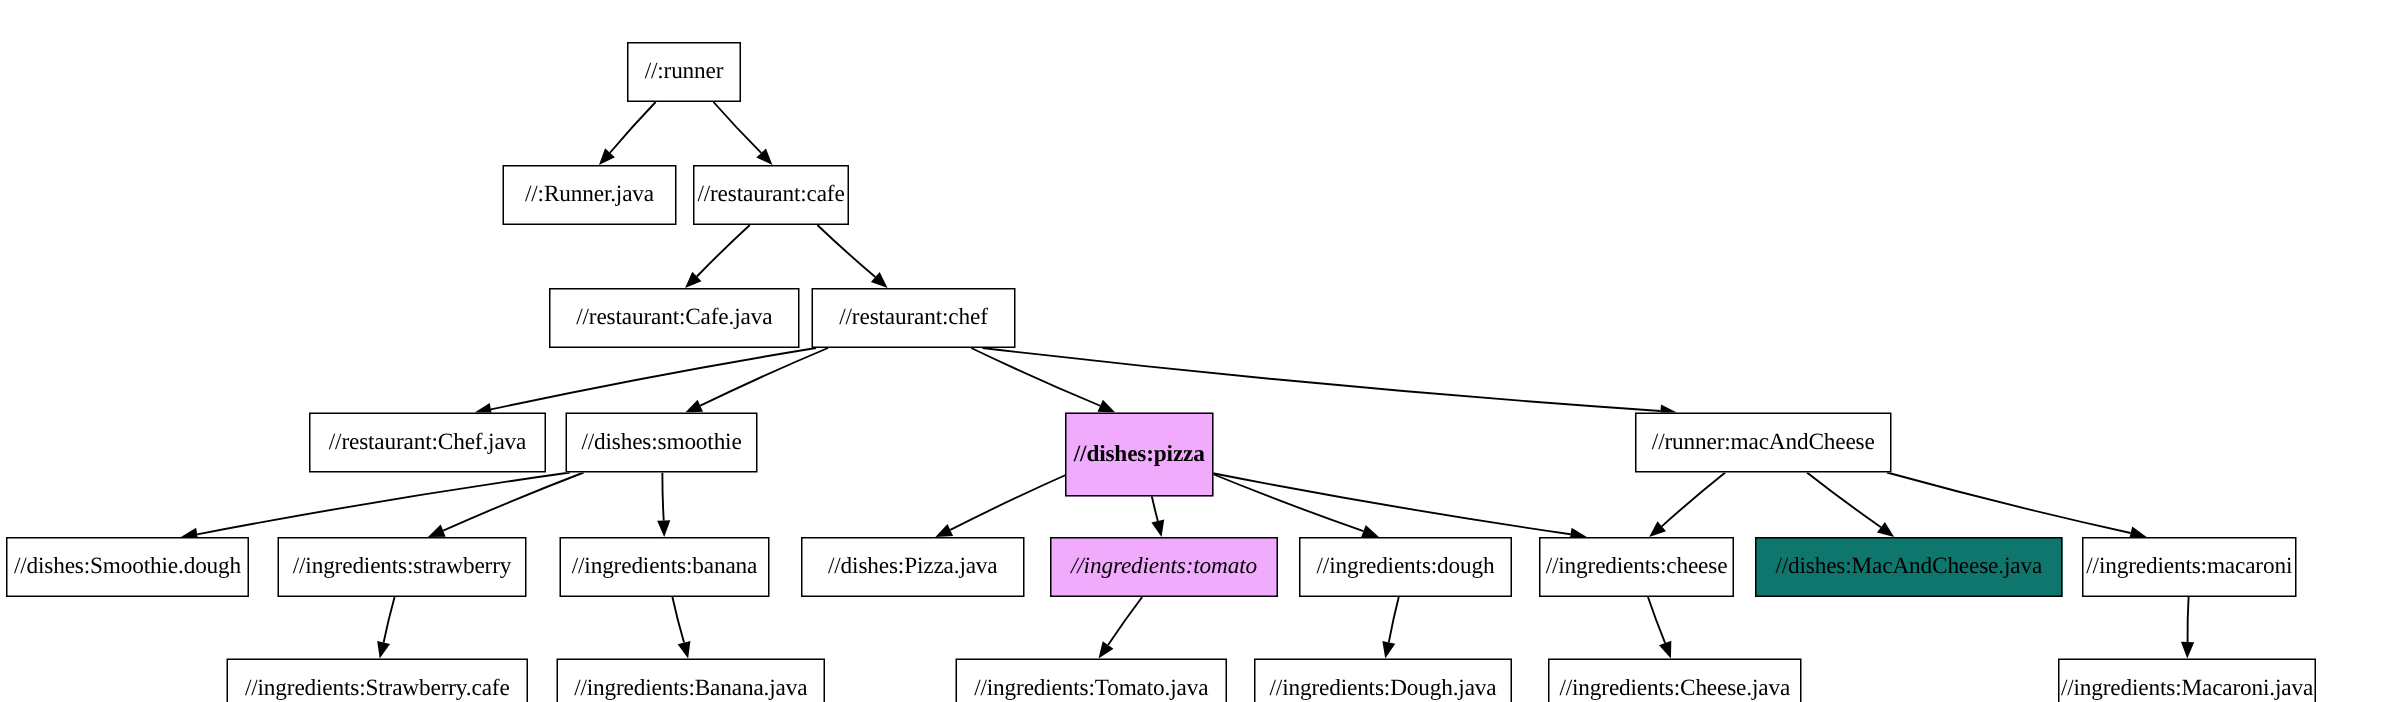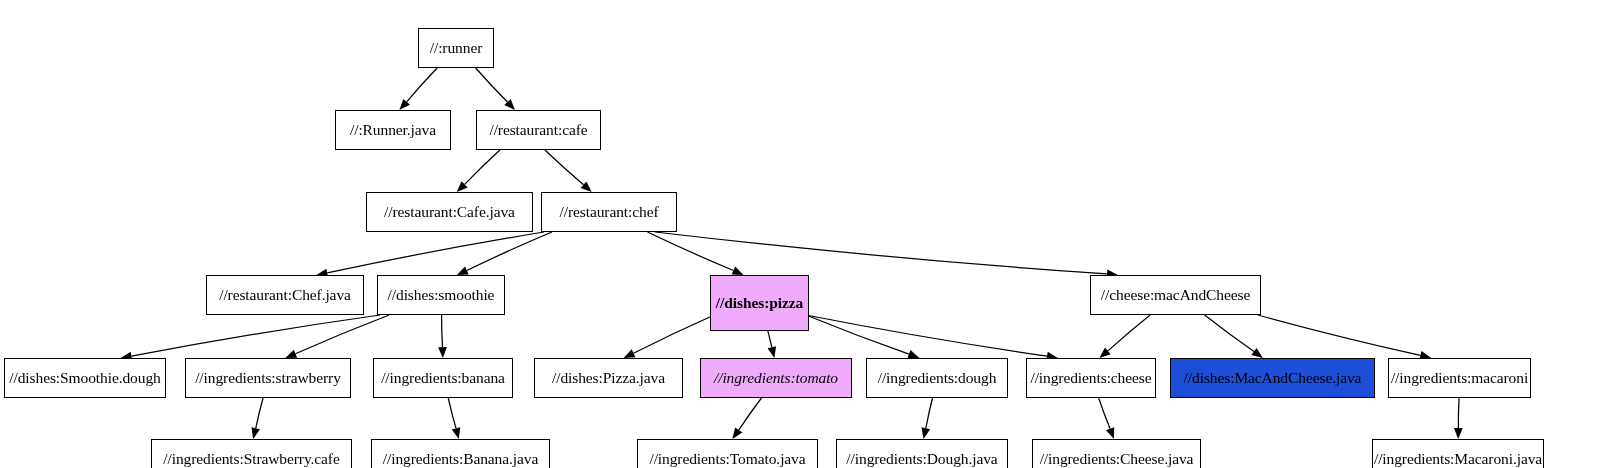--- a/index.html
+++ b/index.html
@@ -97,40 +97,40 @@
       <path d="M 1459.05 374 Q 1458.228702630174 388.9905246254148 1458.3914052603477 404.0026492508297" fill="none" stroke="#000000" stroke-width="1.25"></path>
       <polygon points="1458.15,415 1453.9924649606796,403.90608714669065 1462.7903455600158,404.0992113549687" fill="#000000"></polygon>
     </svg>
   <div id="node-layer">
       <div class="node" style="left: 418px; top: 4px; width: 76px; height: 40px; border-color: rgb(0, 0, 0); background: rgb(255, 255, 255);">
         <span class="node-label">//:runner</span>
       </div>
       <div class="node" style="left: 335px; top: 86px; width: 116px; height: 40px; border-color: rgb(0, 0, 0); background: rgb(255, 255, 255);">
         <span class="node-label">//:Runner.java</span>
       </div>
-      <div class="node" style="left: 476px; top: 86px; width: 125px; height: 40px; border-color: rgb(0, 0, 0); background: rgb(255, 255, 255);">
+      <div class="node" style="left: 462px; top: 86px; width: 104px; height: 40px; border-color: rgb(0, 0, 0); background: rgb(255, 255, 255);">
         <span class="node-label">//restaurant:cafe</span>
       </div>
       <div class="node" style="left: 366px; top: 168px; width: 167px; height: 40px; border-color: rgb(0, 0, 0); background: rgb(255, 255, 255);">
         <span class="node-label">//restaurant:Cafe.java</span>
       </div>
       <div class="node" style="left: 541px; top: 168px; width: 136px; height: 40px; border-color: rgb(0, 0, 0); background: rgb(255, 255, 255);">
         <span class="node-label">//restaurant:chef</span>
       </div>
       <div class="node" style="left: 206px; top: 251px; width: 158px; height: 40px; border-color: rgb(0, 0, 0); background: rgb(255, 255, 255);">
         <span class="node-label">//restaurant:Chef.java</span>
       </div>
       <div class="node" style="left: 377px; top: 251px; width: 128px; height: 40px; border-color: rgb(0, 0, 0); background: rgb(255, 255, 255);">
         <span class="node-label">//dishes:smoothie</span>
       </div>
       <div class="node" style="left: 710px; top: 251px; width: 99px; height: 56px; border-color: rgb(0, 0, 0); background: #f0abfc; font-weight: bold;">
         <span class="node-label">//dishes:pizza</span>
       </div>
       <div class="node" style="left: 1090px; top: 251px; width: 171px; height: 40px; border-color: rgb(0, 0, 0); background: rgb(255, 255, 255);">
-        <span class="node-label">//cheese:macAndCheese</span>
+        <span class="node-label">//runner:macAndCheese</span>
       </div>
       <div class="node" style="left: 4px; top: 334px; width: 162px; height: 40px; border-color: rgb(0, 0, 0); background: rgb(255, 255, 255);">
         <span class="node-label">//dishes:Smoothie.dough</span>
       </div>
       <div class="node" style="left: 185px; top: 334px; width: 166px; height: 40px; border-color: rgb(0, 0, 0); background: rgb(255, 255, 255);">
         <span class="node-label">//ingredients:strawberry</span>
       </div>
       <div class="node" style="left: 373px; top: 334px; width: 140px; height: 40px; border-color: rgb(0, 0, 0); background: rgb(255, 255, 255);">
         <span class="node-label">//ingredients:banana</span>
       </div>
@@ -139,21 +139,21 @@
       </div>
       <div class="node" style="left: 700px; top: 334px; width: 152px; height: 40px; border-color: rgb(0, 0, 0); background: #f0abfc; font-style: italic;">
         <span class="node-label">//ingredients:tomato</span>
       </div>
       <div class="node" style="left: 866px; top: 334px; width: 142px; height: 40px; border-color: rgb(0, 0, 0); background: rgb(255, 255, 255);">
         <span class="node-label">//ingredients:dough</span>
       </div>
       <div class="node" style="left: 1026px; top: 334px; width: 130px; height: 40px; border-color: rgb(0, 0, 0); background: rgb(255, 255, 255);">
         <span class="node-label">//ingredients:cheese</span>
       </div>
-      <div class="node" style="left: 1170px; top: 334px; width: 205px; height: 40px; border-color: rgb(0, 0, 0); background: #1d4ed8;">
+      <div class="node" style="left: 1170px; top: 334px; width: 205px; height: 40px; border-color: rgb(0, 0, 0); background: #0f766e;">
         <span class="node-label">//dishes:MacAndCheese.java</span>
       </div>
       <div class="node" style="left: 1388px; top: 334px; width: 143px; height: 40px; border-color: rgb(0, 0, 0); background: rgb(255, 255, 255);">
         <span class="node-label">//ingredients:macaroni</span>
       </div>
       <div class="node" style="left: 151px; top: 415px; width: 201px; height: 40px; border-color: rgb(0, 0, 0); background: rgb(255, 255, 255);">
         <span class="node-label">//ingredients:Strawberry.cafe</span>
       </div>
       <div class="node" style="left: 371px; top: 415px; width: 179px; height: 40px; border-color: rgb(0, 0, 0); background: rgb(255, 255, 255);">
         <span class="node-label">//ingredients:Banana.java</span>

